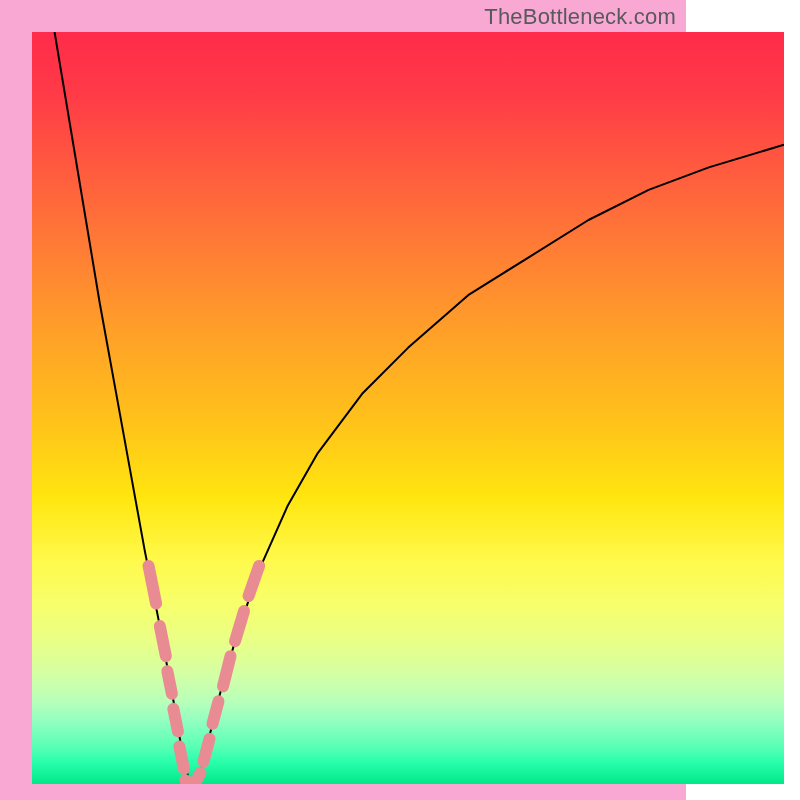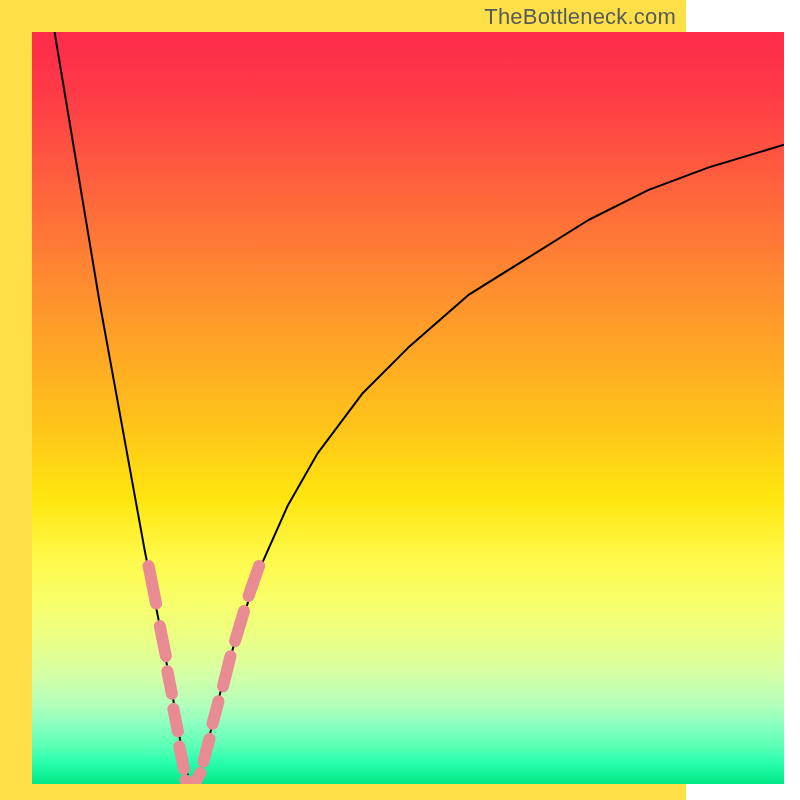--- a/index.html
+++ b/index.html
@@ -1,16 +1,16 @@
 <!DOCTYPE html>
 <html><head>
   <meta charset="utf-8">
   <style>
     body{margin:0;padding:0;width:800px;height:800px;overflow:hidden;font-family:Arial,Helvetica,sans-serif}
-    #plot-outer{width:686px;height:800px;background:#fde047;position:relative}
+    #plot-outer{width:686px;height:800px;background:#f9a8d4;position:relative}
     #gradient-bg{position:absolute;left:32px;top:32px;width:752px;height:752px;
       background:linear-gradient(to bottom,
         #ff2b4a 0%,
         #ff3a47 8%,
         #ff5a3f 18%,
         #ff7a36 28%,
         #ffa028 40%,
         #ffc31a 52%,
         #ffe60f 62%,
         #fff94a 70%,

